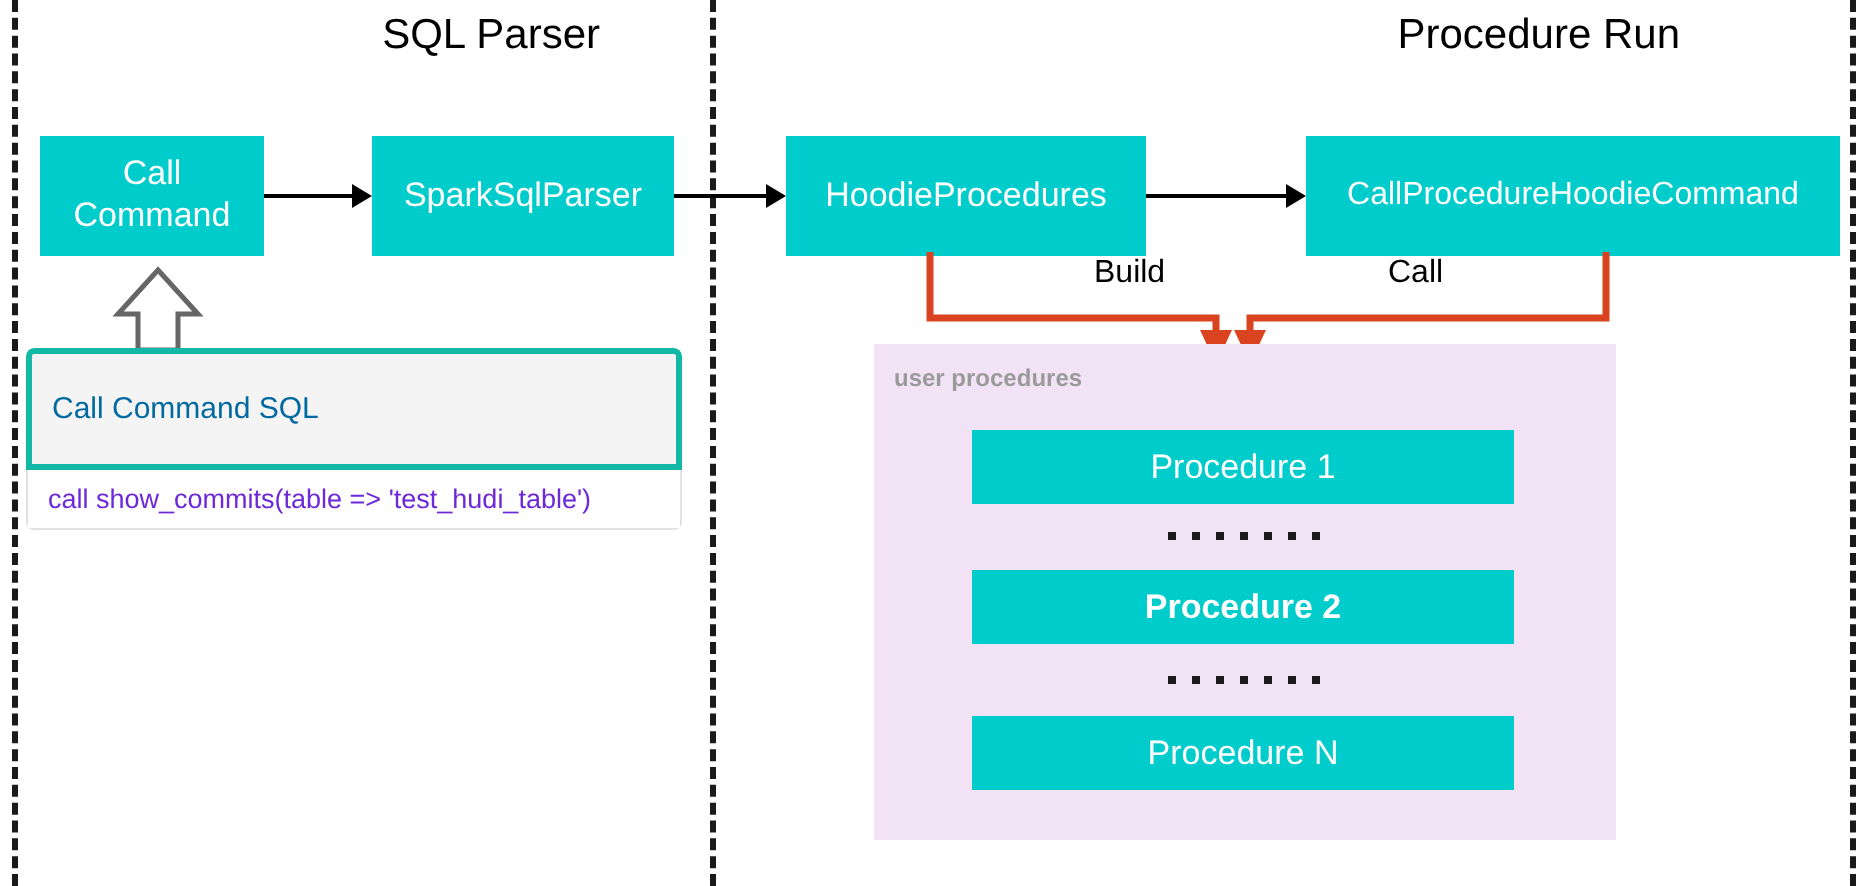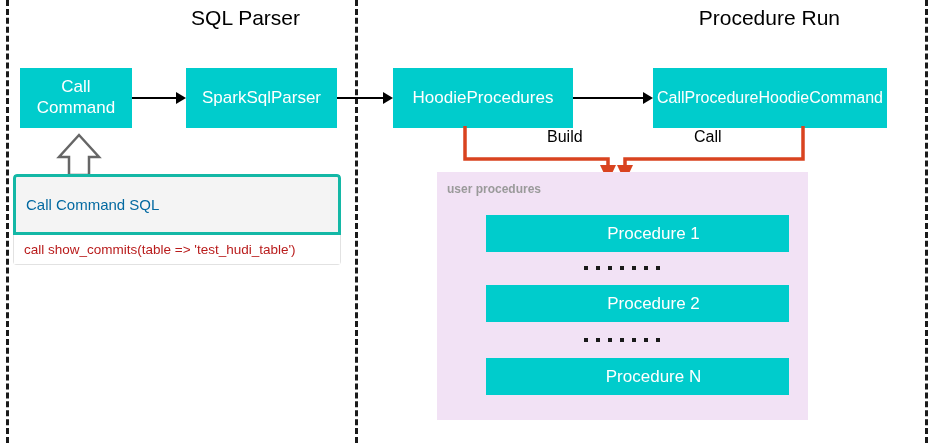--- a/index.html
+++ b/index.html
@@ -43,21 +43,21 @@
     justify-content:center;
     text-align:center;
     font-size:17px;
     line-height:1.22;
     box-sizing:border-box;
     padding:2px 4px;
   }
   #box-callcommand{left:20px;top:68px;width:112px;height:60px;}
   #box-sparksqlparser{left:186px;top:68px;width:151px;height:60px;}
   #box-hoodieprocedures{left:393px;top:68px;width:180px;height:60px;}
-  #box-callprocedurehoodiecommand{left:653px;top:68px;width:234px;height:60px;font-size:16px;}
+  #box-callprocedurehoodiecommand{left:653px;top:68px;width:267px;height:60px;font-size:16px;}
 
   
   .blk-arrow{position:absolute;height:12px;}
   .blk-arrow .shaft{
     position:absolute;left:0;top:5px;height:2px;background:#000;
   }
   .blk-arrow .head{
     position:absolute;top:0;width:0;height:0;
     border-top:6px solid transparent;
     border-bottom:6px solid transparent;
@@ -92,21 +92,21 @@
     background:#f4f4f4;
     color:#0369a1;
     border:3px solid #14b8a6;
     border-radius:4px 4px 0 0;
     padding:19px 10px;
     font-size:15px;
     box-sizing:border-box;
   }
   #sql-table .td{
     background:#ffffff;
-    color:#b91c1c;
+    color:#6d28d9;
     border:1px solid #e2e2e2;
     border-top:none;
     padding:7px 10px;
     font-size:13.5px;
     white-space:nowrap;
     box-sizing:border-box;
   }
   #sql-table .td.last{border-radius:0 0 4px 4px;}
 
   
@@ -129,24 +129,23 @@
   }
   #label-user-procedures{
     position:absolute;left:447px;top:182px;
     font-size:12px;color:#9a9a9a;font-weight:bold;
   }
   .pbox{
     position:absolute;left:486px;width:271px;height:37px;
     background:#00CCCC;color:#fff;
     display:flex;align-items:center;justify-content:center;
     font-size:17px;
-    padding-left:32px;
   }
   #proc-1{top:215px;}
-  #proc-2{top:285px;}
+  #proc-2{top:285px;font-weight:bold;}
   #proc-n{top:358px;}
 
   .dots{
     position:absolute;left:486px;width:271px;height:10px;
     display:flex;align-items:center;justify-content:center;
     gap:8px;
   }
   .dots span{width:4px;height:4px;background:#1a1a1a;display:block;}
   #dots-1{top:263px;}
   #dots-2{top:335px;}

